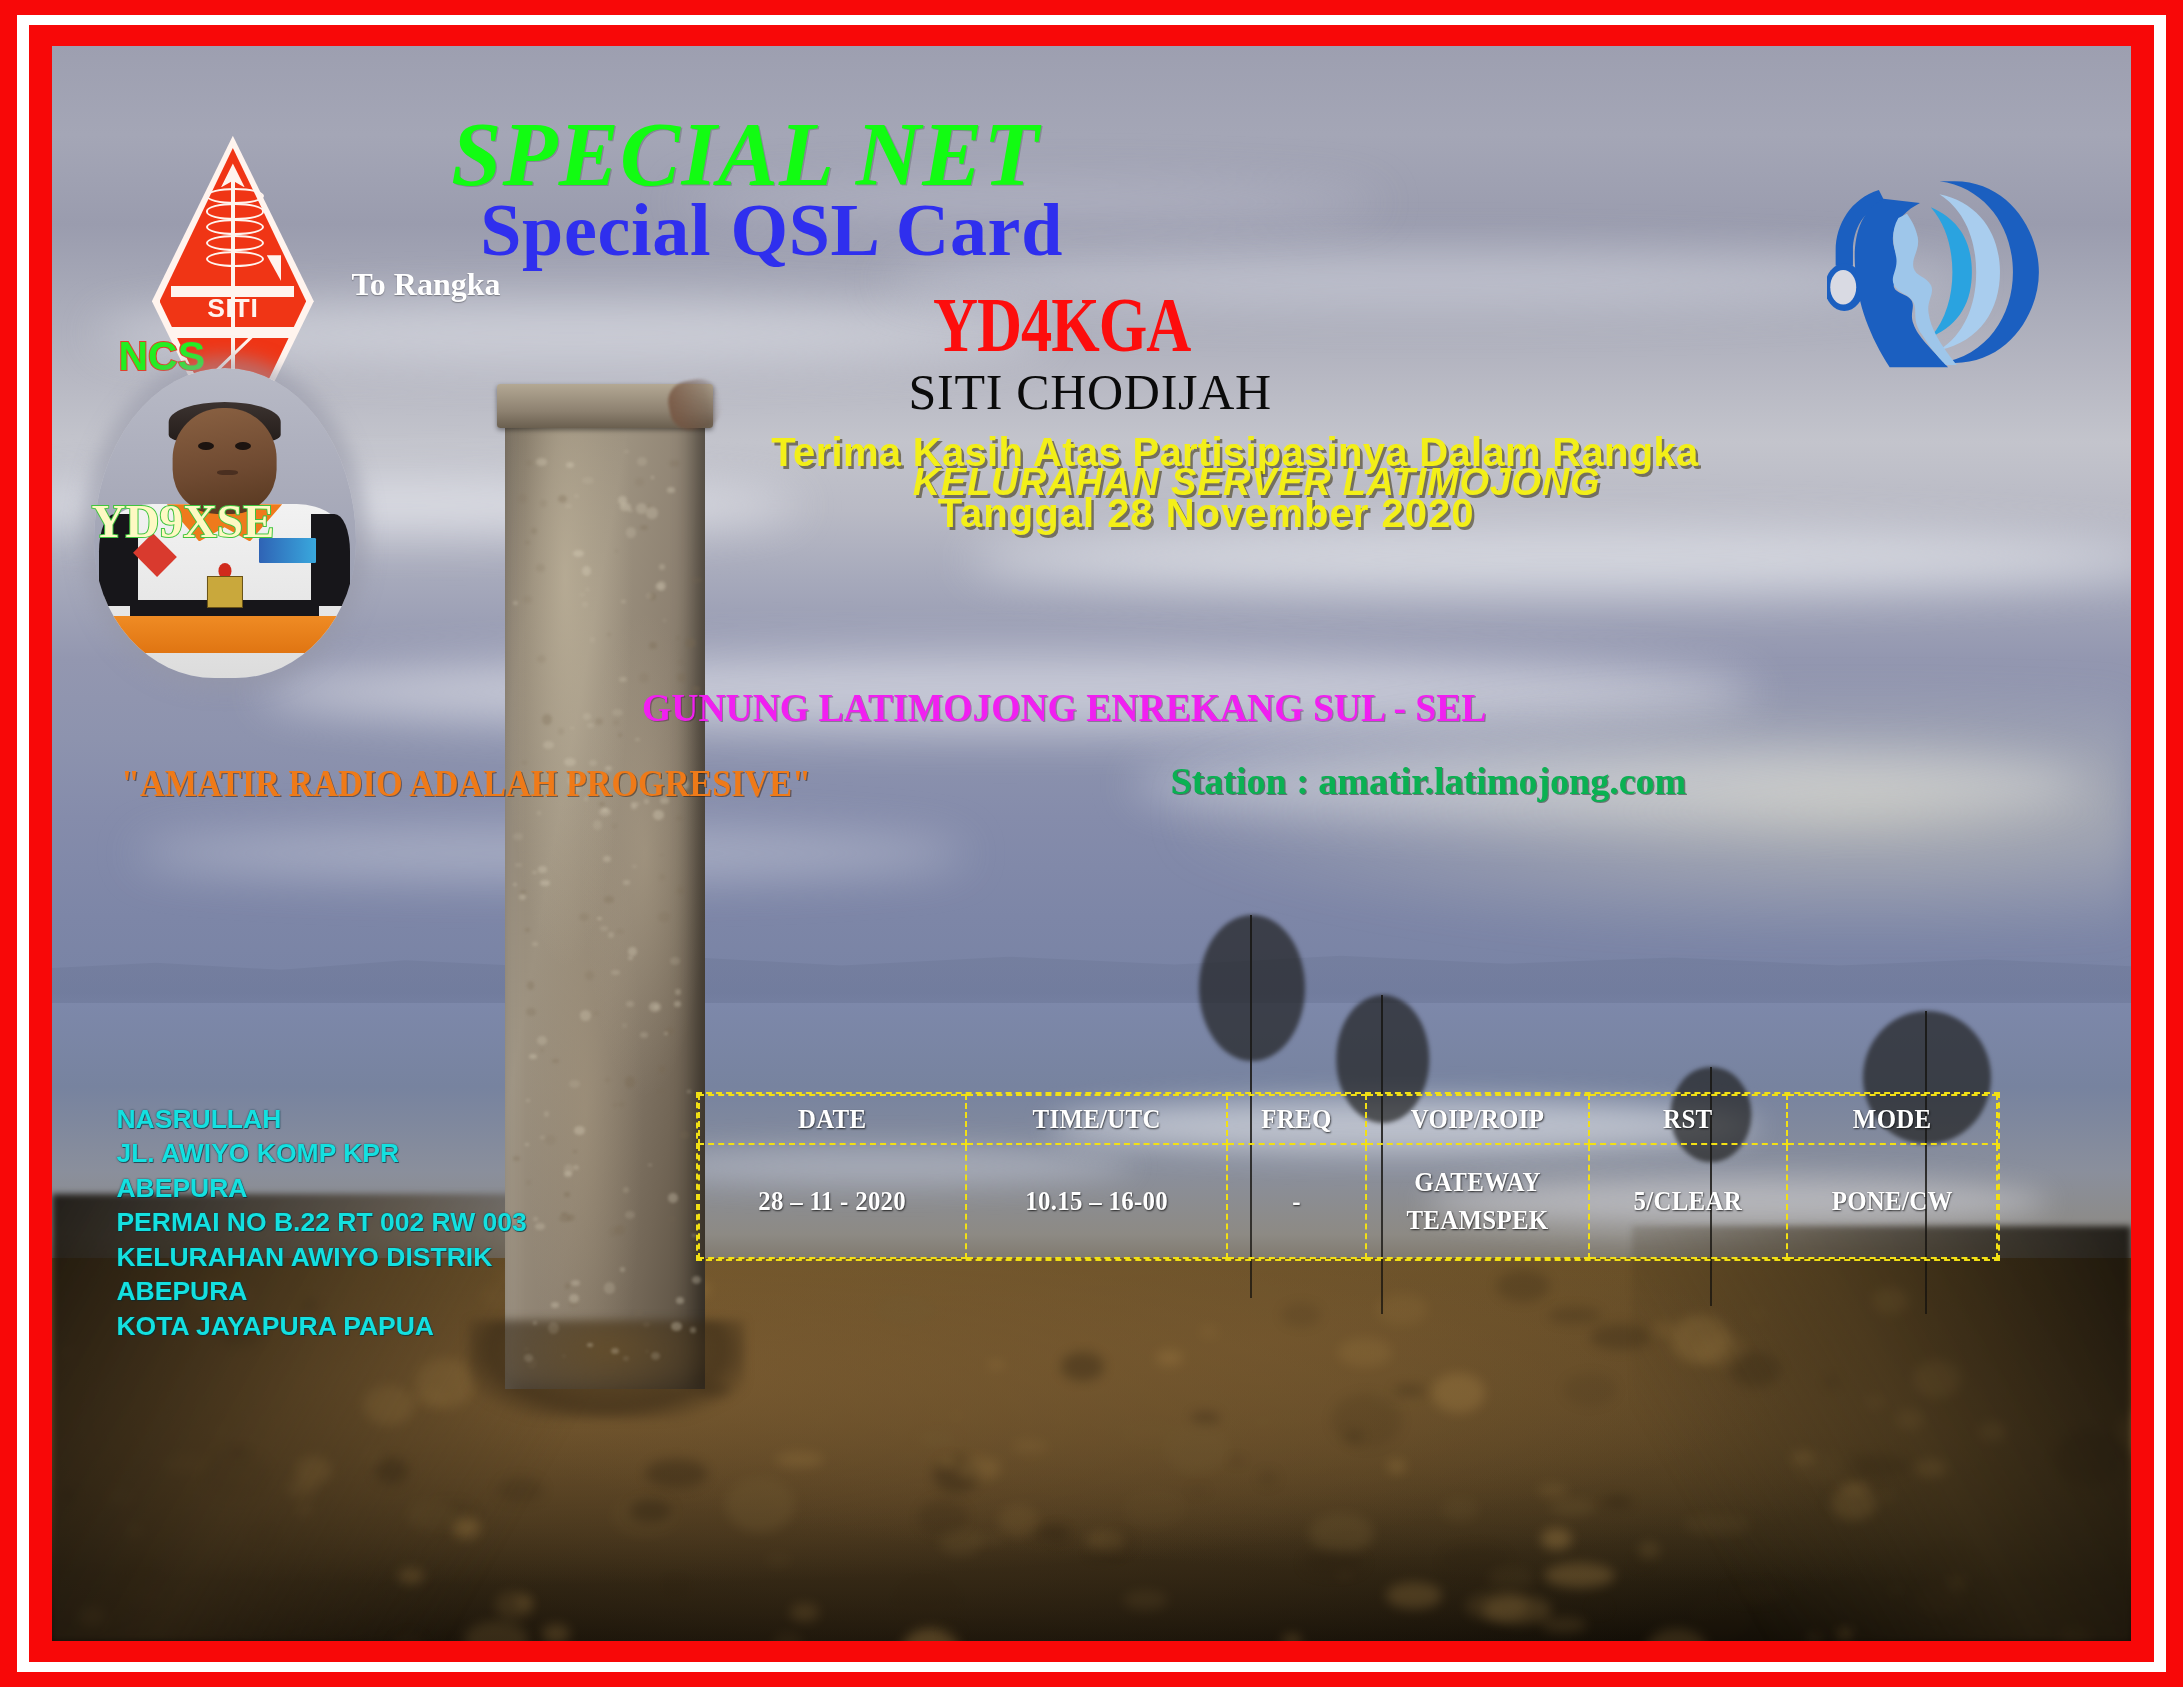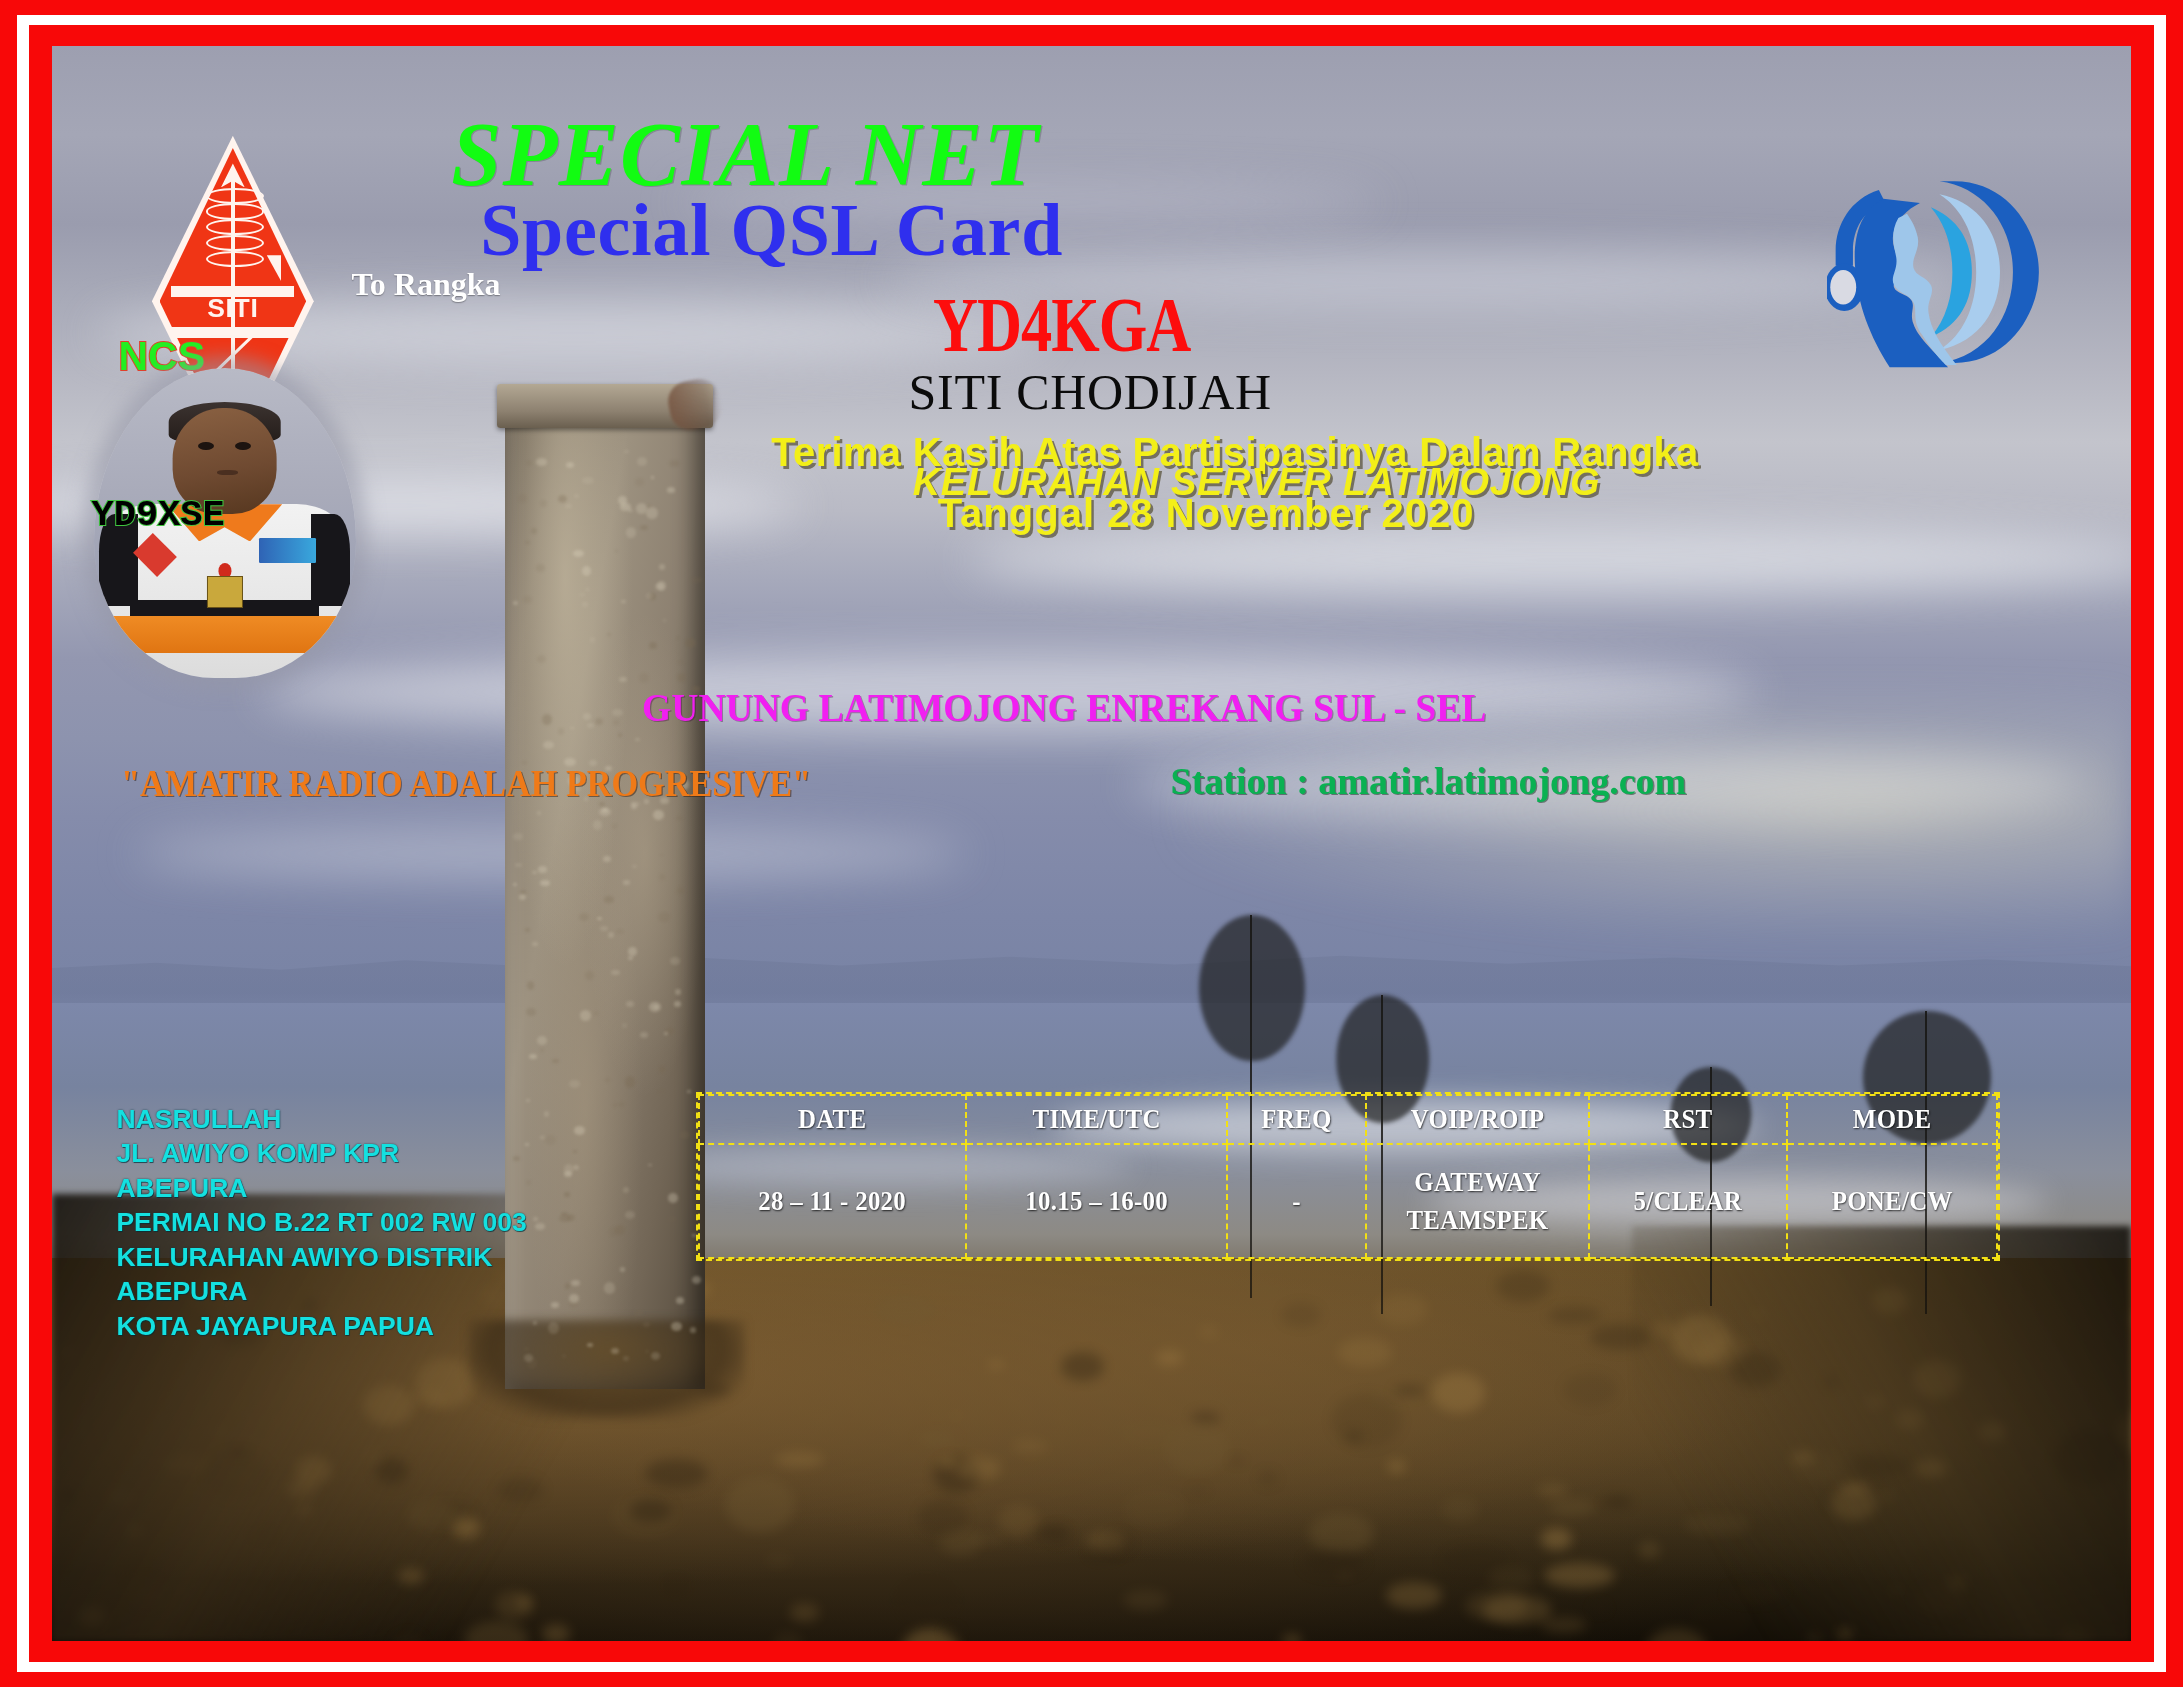--- a/index.html
+++ b/index.html
@@ -144,22 +144,22 @@
     transform:scaleX(.90);transform-origin:left top;
     font-family:"Liberation Serif",serif;text-shadow:1.3px 1.3px 0 rgba(40,16,0,.45);}
 
   .t-address{left:53.8%;top:44.7%;font-size:38px;font-weight:bold;color:#0ab152;
     font-family:"Liberation Serif",serif;text-shadow:1.3px 1.3px 0 rgba(0,30,12,.45);}
 
   
   .ncs-label{left:3.2%;top:18.0%;font-size:41px;font-weight:bold;color:#22ef22;
     font-family:"Liberation Sans",sans-serif;
     -webkit-text-stroke:2px #e0402a;paint-order:stroke fill;}
-  .ncs-call{left:1.9%;top:28.1%;font-size:37px;font-weight:bold;color:#000000;
-    font-family:Liberation Mono, monospace;
+  .ncs-call{left:1.9%;top:28.1%;font-size:47px;font-weight:bold;color:#fef9c3;
+    font-family:Liberation Serif, serif;
     -webkit-text-stroke:2px #3fc53f;paint-order:stroke fill;}
 
   .ncs-photo{position:absolute;left:2.0%;top:20.2%;width:12.6%;height:19.4%;
     border-radius:50% 50% 46% 46%/56% 56% 44% 44%;overflow:hidden;
     box-shadow:0 0 18.5px 12px rgba(150,152,168,.55);
     background:linear-gradient(180deg,#b8bac6 0%,#a9abba 40%,#9197ae 100%);}
   .ncs-photo .ph-head{position:absolute;left:50%;top:13%;transform:translateX(-50%);
     width:40%;height:34%;border-radius:48% 48% 42% 42%;
     background:linear-gradient(170deg,#8a6142 0%,#6f4a31 58%,#56371f 100%);}
   .ncs-photo .ph-hair{position:absolute;left:50%;top:11%;transform:translateX(-50%);

